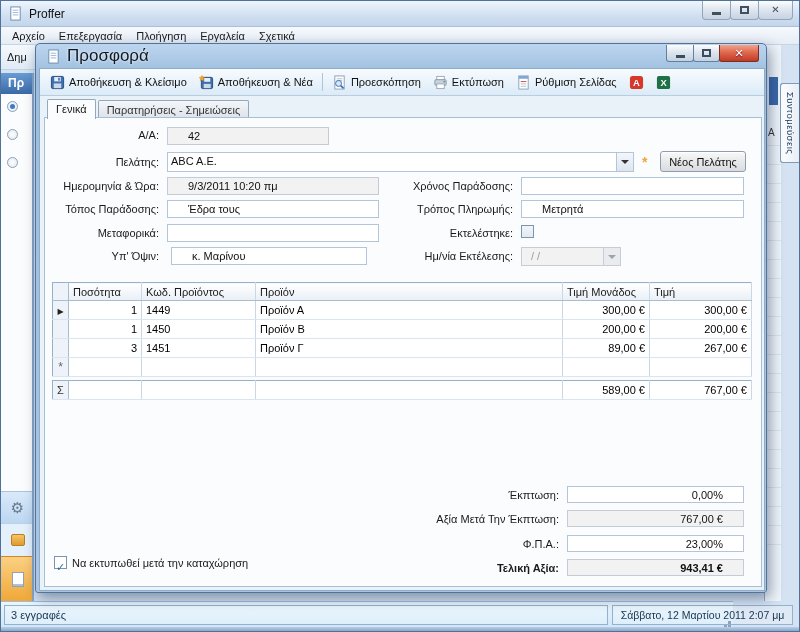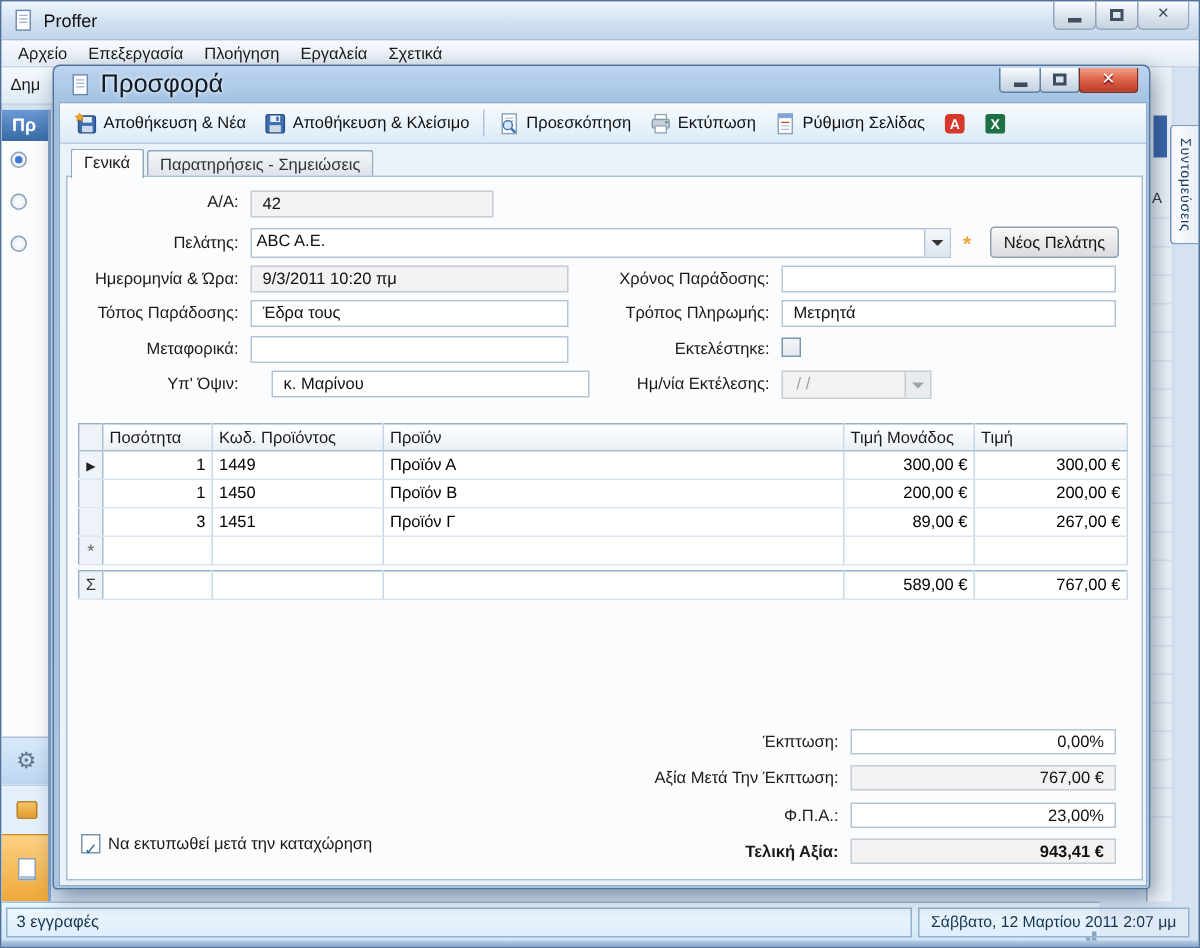--- a/index.html
+++ b/index.html
@@ -104,21 +104,21 @@
   .tab { font-size:11px; color:#1a1a1a; padding:3px 8px 0 8px; height:19px;
     border:1px solid #94a8bd; border-bottom:none; border-radius:2px 2px 0 0; margin-right:2px; }
   .tab.active { background:#fbfcfd; position:relative; z-index:3; height:20px; }
   .tab.inactive { background:linear-gradient(#f4f6f9,#dde3ea); margin-top:1px; height:18px; color:#333; }
 
   .panel { position:absolute; left:4px; top:48px; width:718px; height:470px;
     background:#fbfcfd; border:1px solid #a9bed2; z-index:2; }
 
   .lbl { position:absolute; font-size:11px; color:#1a1a1a; text-align:right; white-space:nowrap; }
   .fld { position:absolute; height:18px; border:1px solid #b2c5d9; background:#fff;
-    font-size:11px; font-family:inherit; color:#111; padding:0 7px; }
+    font-size:11px; font-family:inherit; color:#111; padding:0 20px; }
   .fld.ro { background:#f2f2f2; border-color:#c3ccd5; }
   .fld.num { text-align:right; }
   .fld.bold { font-weight:bold; }
 
   .combo { position:absolute; border:1px solid #b2c5d9; background:#fff; display:flex; }
   .combo .cv { flex:1; font-size:11px; color:#111; padding:2px 0 0 3px; overflow:hidden; white-space:nowrap; }
   .combo .cbtn { width:17px; border-left:1px solid #b2c5d9;
     background:linear-gradient(#f3f7fb,#dce5ee); display:flex; align-items:center; justify-content:center; }
   .arrow-dn { width:0; height:0; border-left:4px solid transparent; border-right:4px solid transparent;
     border-top:4px solid #333; }
@@ -268,35 +268,35 @@
             <span class="glyph-x2">✕</span>
           </div>
       </div>
     </div>
 
     <div class="dlg-inner">
 
       <div class="dlg-toolbar">
         <div class="tb-btn">
           <svg class="tb-ico" viewBox="0 0 16 16">
+            <rect x="1.5" y="1.5" width="13" height="13" rx="1.5" fill="#3d6fb4" stroke="#2a4d80"></rect>
+            <rect x="4.5" y="2.2" width="7" height="4.6" fill="#e8eef5"></rect>
+              <rect x="8.7" y="3" width="1.8" height="3" fill="#3d6fb4"></rect>
+            <rect x="4" y="9" width="8" height="5" fill="#cdd9e6"></rect>
+          </svg>
+          <span>Αποθήκευση &amp; Κλείσιμο</span>
+        </div>
+        <div class="tb-btn">
+          <svg class="tb-ico" viewBox="0 0 16 16">
             <rect x="2.5" y="2.5" width="12" height="12" rx="1.5" fill="#3d6fb4" stroke="#2a4d80"></rect>
             <rect x="5.5" y="3.2" width="6.5" height="4" fill="#e8eef5"></rect>
             <rect x="5" y="9.5" width="7.5" height="4.5" fill="#cdd9e6"></rect>
             <path d="M3.2 0.4l1 1.9 2.1.3-1.5 1.5.3 2.1-1.9-1-1.9 1 .3-2.1L.1 2.6l2.1-.3z" fill="#f5a623" stroke="#c87d10" stroke-width=".4"></path>
           </svg>
           <span>Αποθήκευση &amp; Νέα</span>
-        </div>
-        <div class="tb-btn">
-          <svg class="tb-ico" viewBox="0 0 16 16">
-            <rect x="1.5" y="1.5" width="13" height="13" rx="1.5" fill="#3d6fb4" stroke="#2a4d80"></rect>
-            <rect x="4.5" y="2.2" width="7" height="4.6" fill="#e8eef5"></rect>
-              <rect x="8.7" y="3" width="1.8" height="3" fill="#3d6fb4"></rect>
-            <rect x="4" y="9" width="8" height="5" fill="#cdd9e6"></rect>
-          </svg>
-          <span>Αποθήκευση &amp; Κλείσιμο</span>
         </div>
         <div class="tb-sep"></div>
         <div class="tb-btn">
           <svg class="tb-ico" viewBox="0 0 16 16">
             <rect x="3" y="1" width="10" height="14" fill="#fff" stroke="#8aa0b8"></rect>
             <line x1="5" y1="4" x2="11" y2="4" stroke="#b0c0d0"></line>
               <line x1="5" y1="6" x2="11" y2="6" stroke="#b0c0d0"></line>
             <circle cx="7" cy="9" r="3.2" fill="rgba(160,200,240,.45)" stroke="#3d6fb4"></circle>
             <line x1="9.4" y1="11.4" x2="12.3" y2="14.3" stroke="#3d6fb4" stroke-width="1.8"></line>
           </svg>
@@ -364,21 +364,21 @@
         <input class="fld" style="left: 122px; top: 82px; width: 212px;" value="Έδρα τους">
         <div class="lbl" style="left:250px;top:85px;width:218px;">Τρόπος Πληρωμής:</div>
         <input class="fld" style="left: 476px; top: 82px; width: 223px;" value="Μετρητά">
 
         <div class="lbl" style="left:0;top:109px;width:114px;">Μεταφορικά:</div>
         <input class="fld" style="left: 122px; top: 106px; width: 212px;" value="">
         <div class="lbl" style="left:250px;top:109px;width:218px;">Εκτελέστηκε:</div>
         <div class="cbx unchecked" style="left:476px;top:107px;"></div>
 
         <div class="lbl" style="left:0;top:132px;width:114px;">Υπ' Όψιν:</div>
-        <input class="fld" style="left: 136px; top: 129px; width: 212px;" value="κ. Μαρίνου">
+        <input class="fld" style="left: 126px; top: 129px; width: 196px;" value="κ. Μαρίνου">
         <div class="lbl" style="left:250px;top:132px;width:218px;">Ημ/νία Εκτέλεσης:</div>
         <div class="combo disabled" style="left:476px;top:129px;width:100px;height:19px;">
           <div class="cv" style="padding-left:9px;">/      /</div>
           <div class="cbtn">
               <span class="arrow-dn"></span>
             </div>
         </div>
 
         <div class="grid-wrap">
           <table class="grid">

